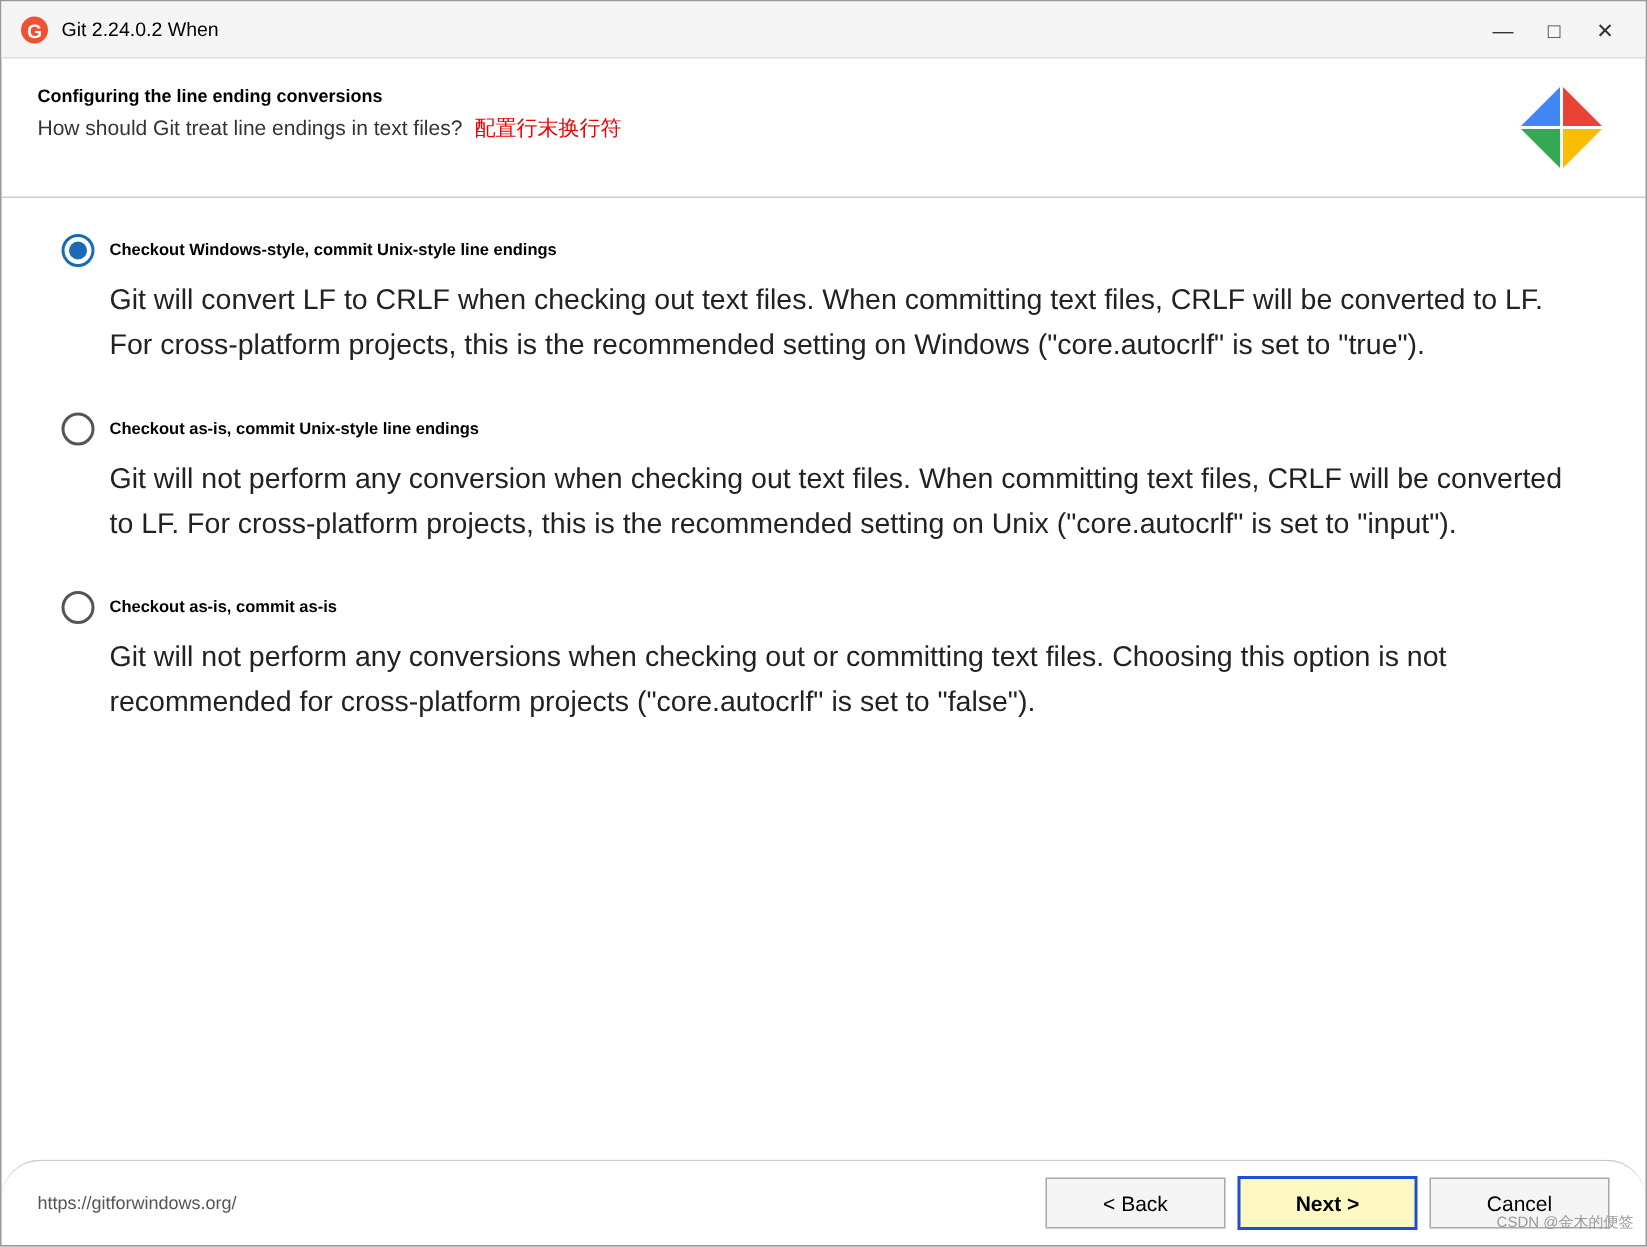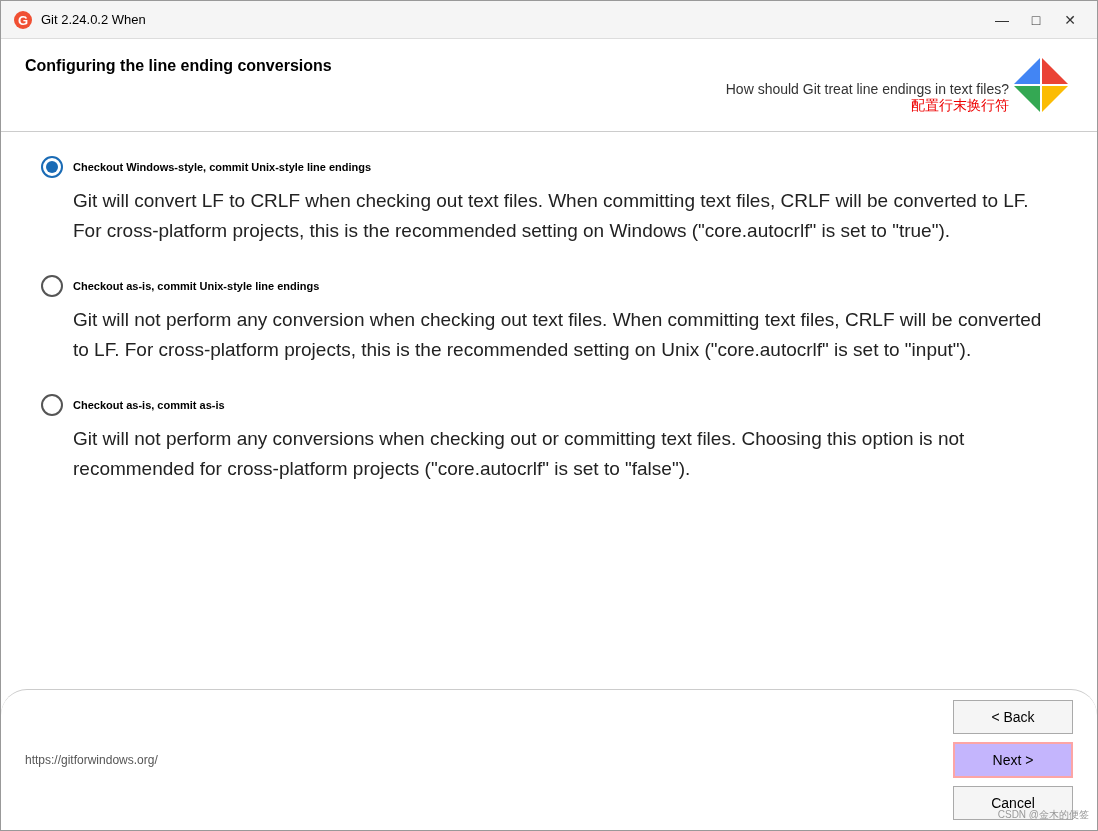--- a/index.html
+++ b/index.html
@@ -67,39 +67,38 @@
       padding: 18px 24px 14px 24px;
       display: flex;
       align-items: flex-start;
       justify-content: space-between;
       border-bottom: 1px solid #ccc;
     }
     .header-text {
       flex: 1;
     }
     .header-title {
-      font-size: 16px;
+      font-size: 12px;
       font-weight: bold;
       color: #000;
       margin-bottom: 6px;
     }
     .header-subtitle {
       font-size: 14px;
       color: #333;
     }
     .header-subtitle-extra {
       font-size: 14px;
       color: #e00;
       font-weight: 400;
       margin-left: 8px;
     }
     .header-subtitle-row {
       display: flex;
-      align-items: flex-end;
-      flex-direction: column;
+      align-items: flex-start;
     }
     
     .git-logo {
       width: 64px;
       height: 64px;
       margin-top: -4px;
     }
 
     
     .content {
@@ -163,37 +162,36 @@
     }
     .footer-link {
       font-size: 12px;
       color: #555;
       text-decoration: none;
     }
     .footer-buttons {
       display: flex;
       gap: 8px;
       align-items: center;
-      flex-direction: column;
     }
     .btn {
       padding: 8px 0;
       width: 120px;
       font-size: 14px;
       cursor: pointer;
       border: 1px solid #aaa;
       background: #f5f5f5;
       color: #000;
       text-align: center;
     }
     .btn-primary {
-      background: #c4b5fd;
-      border: 2px solid #fca5a5;
-      color: #000;
-      font-weight: 400;
+      background: #fef9c3;
+      border: 2px solid #1d4ed8;
+      color: #000;
+      font-weight: 700;
     }
 
     
     .watermark {
       position: absolute;
       bottom: 8px;
       right: 8px;
       font-size: 10px;
       color: #999;
       text-align: center;

